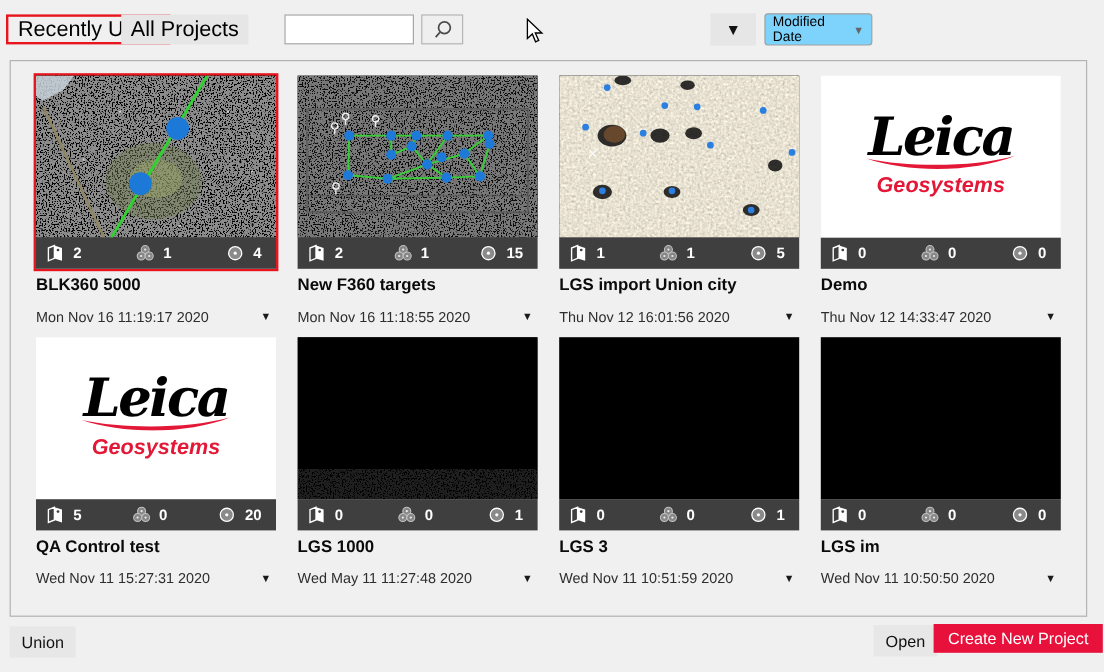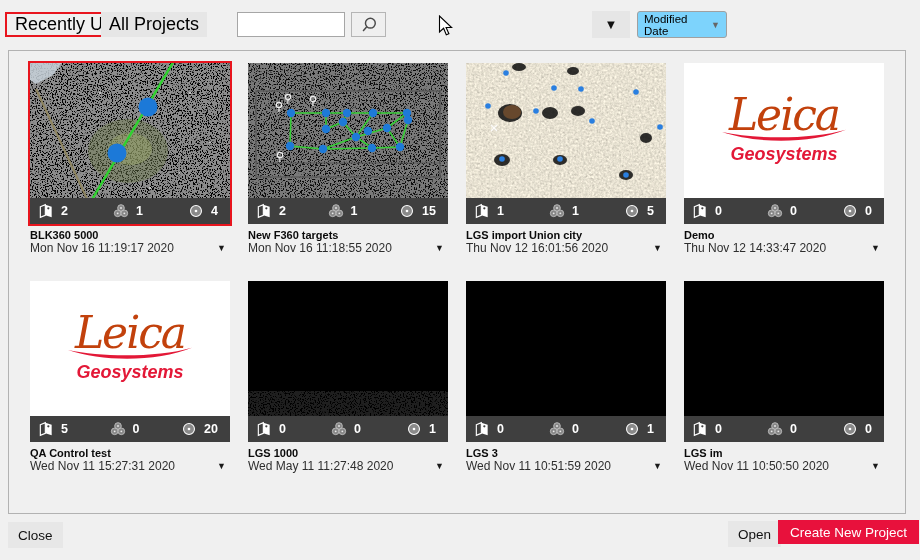--- a/index.html
+++ b/index.html
@@ -23,27 +23,27 @@
   .r0{top:12px}.r1{top:230px}
   .thumbwrap{width:200px}
   .card.selected .thumbwrap{box-shadow:0 0 0 2px #e8151e}
   .thumb{width:200px;height:135px;background:#000;overflow:hidden;position:relative}
   .thumb svg{display:block}
   .thumb.white{background:#fff}
   .stats{width:200px;height:26px;background:#3f3f3f;display:flex;align-items:center;justify-content:space-between;padding:0 12px 0 8px;box-sizing:border-box}
   .stat{display:flex;align-items:center;gap:7px}
   .stat svg{width:16px;height:16px}
   .stat .num{color:#fff;font-size:12.5px;font-weight:bold}
-  .ptitle{font-size:11px;font-weight:bold;margin-top:5px;color:#0a0a0a;white-space:nowrap;overflow:hidden}
-  .pdate{display:flex;align-items:center;justify-content:space-between;margin-top:0;font-size:12px;color:#2e2e2e}
+  .ptitle{font-size:14px;font-weight:bold;margin-top:5px;color:#0a0a0a;white-space:nowrap;overflow:hidden}
+  .pdate{display:flex;align-items:center;justify-content:space-between;margin-top:12px;font-size:12px;color:#2e2e2e}
   .pdate .chev{font-size:9px;color:#1a1a1a;padding:2px 4px}
 
   
   .leica{display:flex;flex-direction:column;align-items:center;justify-content:center;height:100%;background:#fff}
-  .leica-script{font-family:"DejaVu Serif",serif;font-style:italic;font-weight:normal;font-size:44px;color:#c2410c;line-height:.85;letter-spacing:-2px}
+  .leica-script{font-family:"DejaVu Serif",serif;font-style:italic;font-weight:bold;font-size:44px;color:#000000;line-height:.85;letter-spacing:-2px}
   .leica-swoosh{width:128px;height:12px;margin-top:-4px}
   .leica-sub{font-family:"Liberation Sans",sans-serif;font-weight:bold;font-style:italic;font-size:18px;color:#e31837;margin-top:3px}
 
   
   .btn{position:absolute;height:26px;display:flex;align-items:center;justify-content:center;font-size:13.5px;padding:0 10px;box-sizing:border-box;cursor:default}
   #btn-close{left:8px;top:522px;background:#e7e7e7;color:#111}
   #btn-open{left:728px;top:521px;background:#e7e7e7;color:#111}
   #btn-create{left:778px;top:520px;height:24px;background:#e8113c;color:#fff;padding:0 12px}
 </style>
 </head>
@@ -470,15 +470,15 @@
     </div>
     <div class="ptitle">LGS im</div>
     <div class="pdate">
       <span>Wed Nov 11 10:50:50 2020</span>
       <span class="chev">▼</span>
     </div>
   </div>
 
 </div>
 
-<div class="btn" id="btn-close">Close</div>
+<div class="btn" id="btn-close">Union</div>
 <div class="btn" id="btn-open">Open</div>
 <div class="btn" id="btn-create">Create New Project</div>
 
 </body></html>

